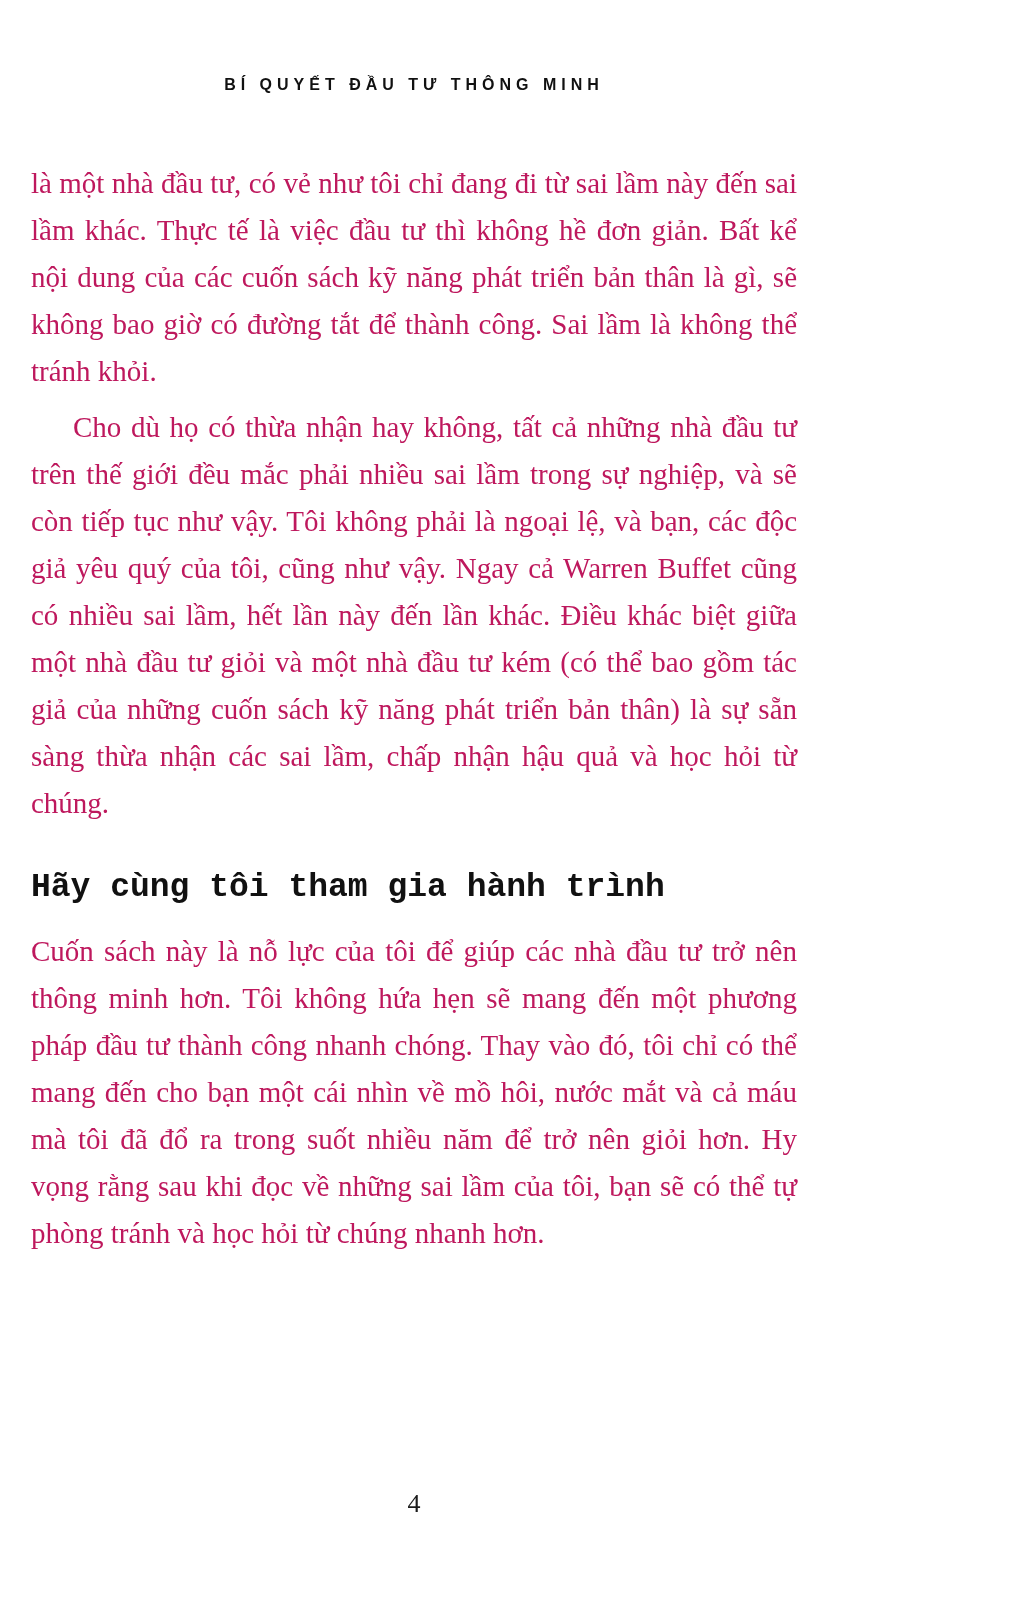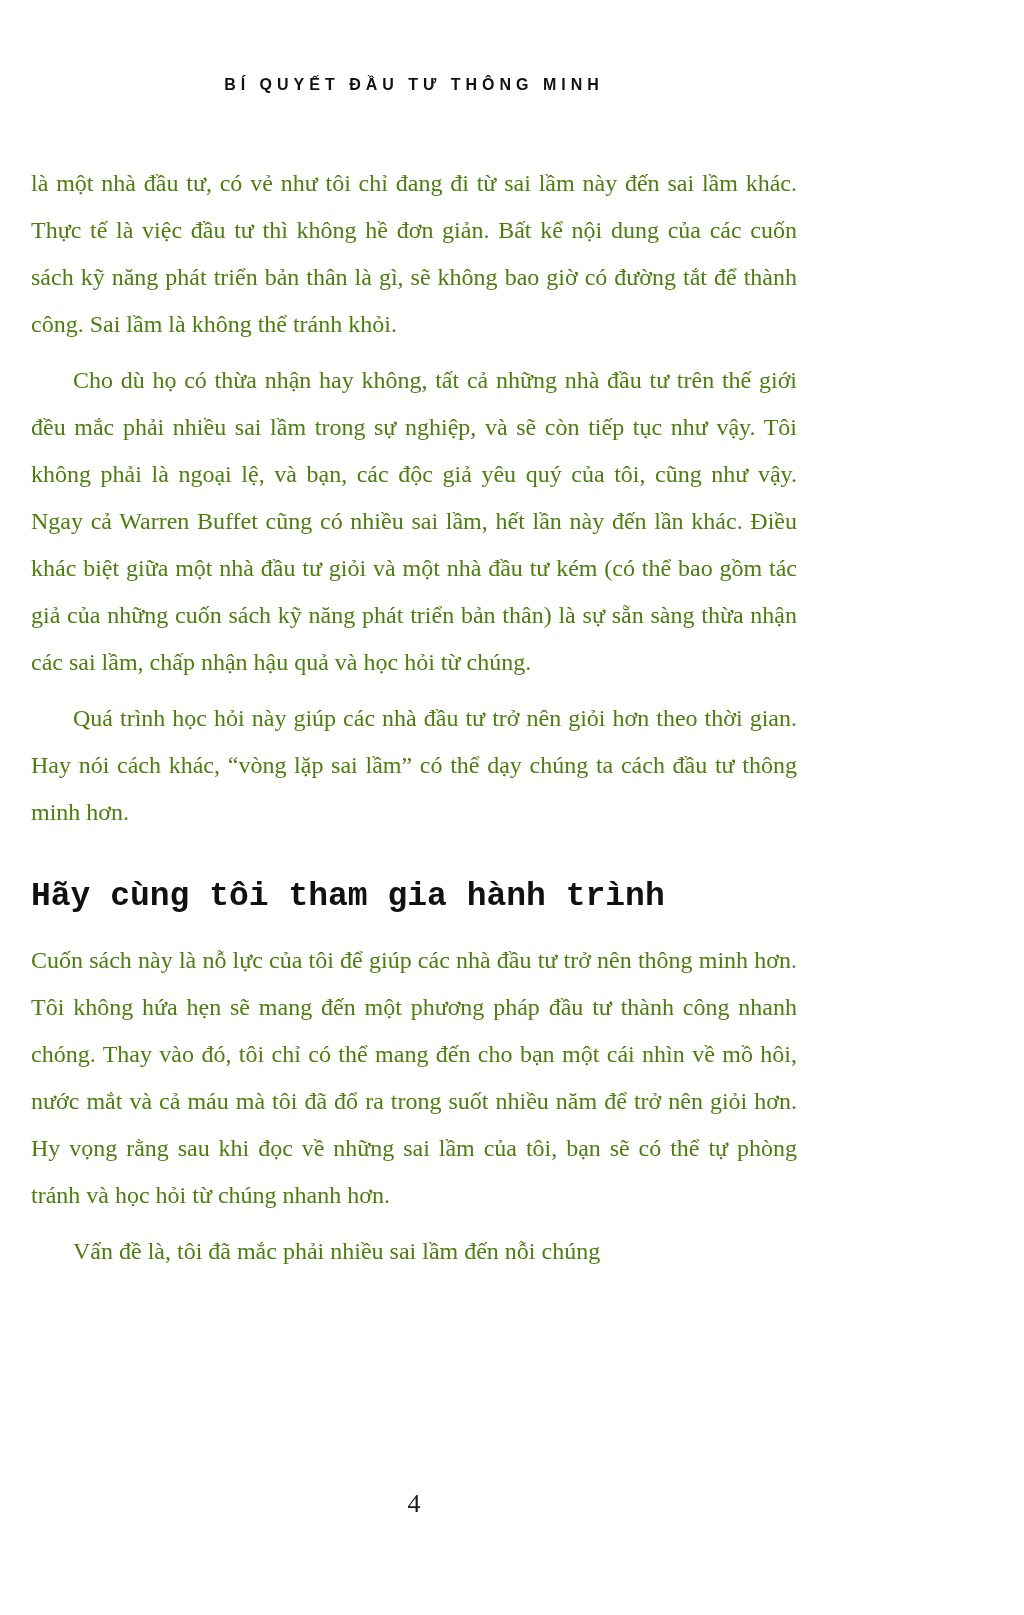--- a/index.html
+++ b/index.html
@@ -35,25 +35,25 @@
     color: #111111;
   }
 
   .content {
     width: 766px;
     margin: 66px auto 0 auto;
     flex: 1;
   }
 
   .content p {
-    font-size: 24px;
+    font-size: 29px;
     line-height: 47px;
     text-align: justify;
     margin-bottom: 9px;
-    color: #4d7c0f;
+    color: #be185d;
   }
 
   .content p.indent {
     text-indent: 42px;
   }
 
   .section-heading {
     font-family: Liberation Mono, monospace;
     font-weight: 700;
     font-size: 33px;
@@ -76,25 +76,23 @@
 <div class="book-page">
 
   <div class="running-header">BÍ QUYẾT ĐẦU TƯ THÔNG MINH</div>
 
   <div class="content">
 
     <p>là một nhà đầu tư, có vẻ như tôi chỉ đang đi từ sai lầm này đến sai lầm khác. Thực tế là việc đầu tư thì không hề đơn giản. Bất kể nội dung của các cuốn sách kỹ năng phát triển bản thân là gì, sẽ không bao giờ có đường tắt để thành công. Sai lầm là không thể tránh khỏi.</p>
 
     <p class="indent">Cho dù họ có thừa nhận hay không, tất cả những nhà đầu tư trên thế giới đều mắc phải nhiều sai lầm trong sự nghiệp, và sẽ còn tiếp tục như vậy. Tôi không phải là ngoại lệ, và bạn, các độc giả yêu quý của tôi, cũng như vậy. Ngay cả Warren Buffet cũng có nhiều sai lầm, hết lần này đến lần khác. Điều khác biệt giữa một nhà đầu tư giỏi và một nhà đầu tư kém (có thể bao gồm tác giả của những cuốn sách kỹ năng phát triển bản thân) là sự sẵn sàng thừa nhận các sai lầm, chấp nhận hậu quả và học hỏi từ chúng.</p>
 
-    <p class="indent">Quá trình học hỏi này giúp các nhà đầu tư trở nên giỏi hơn theo thời gian. Hay nói cách khác, “vòng lặp sai lầm” có thể dạy chúng ta cách đầu tư thông minh hơn.</p>
 
     <h2 class="section-heading">Hãy cùng tôi tham gia hành trình</h2>
 
     <p>Cuốn sách này là nỗ lực của tôi để giúp các nhà đầu tư trở nên thông minh hơn. Tôi không hứa hẹn sẽ mang đến một phương pháp đầu tư thành công nhanh chóng. Thay vào đó, tôi chỉ có thể mang đến cho bạn một cái nhìn về mồ hôi, nước mắt và cả máu mà tôi đã đổ ra trong suốt nhiều năm để trở nên giỏi hơn. Hy vọng rằng sau khi đọc về những sai lầm của tôi, bạn sẽ có thể tự phòng tránh và học hỏi từ chúng nhanh hơn.</p>
 
-    <p class="indent">Vấn đề là, tôi đã mắc phải nhiều sai lầm đến nỗi chúng</p>
 
   </div>
 
   <div class="page-footer">4</div>
 
 </div>
 
 </body></html>

